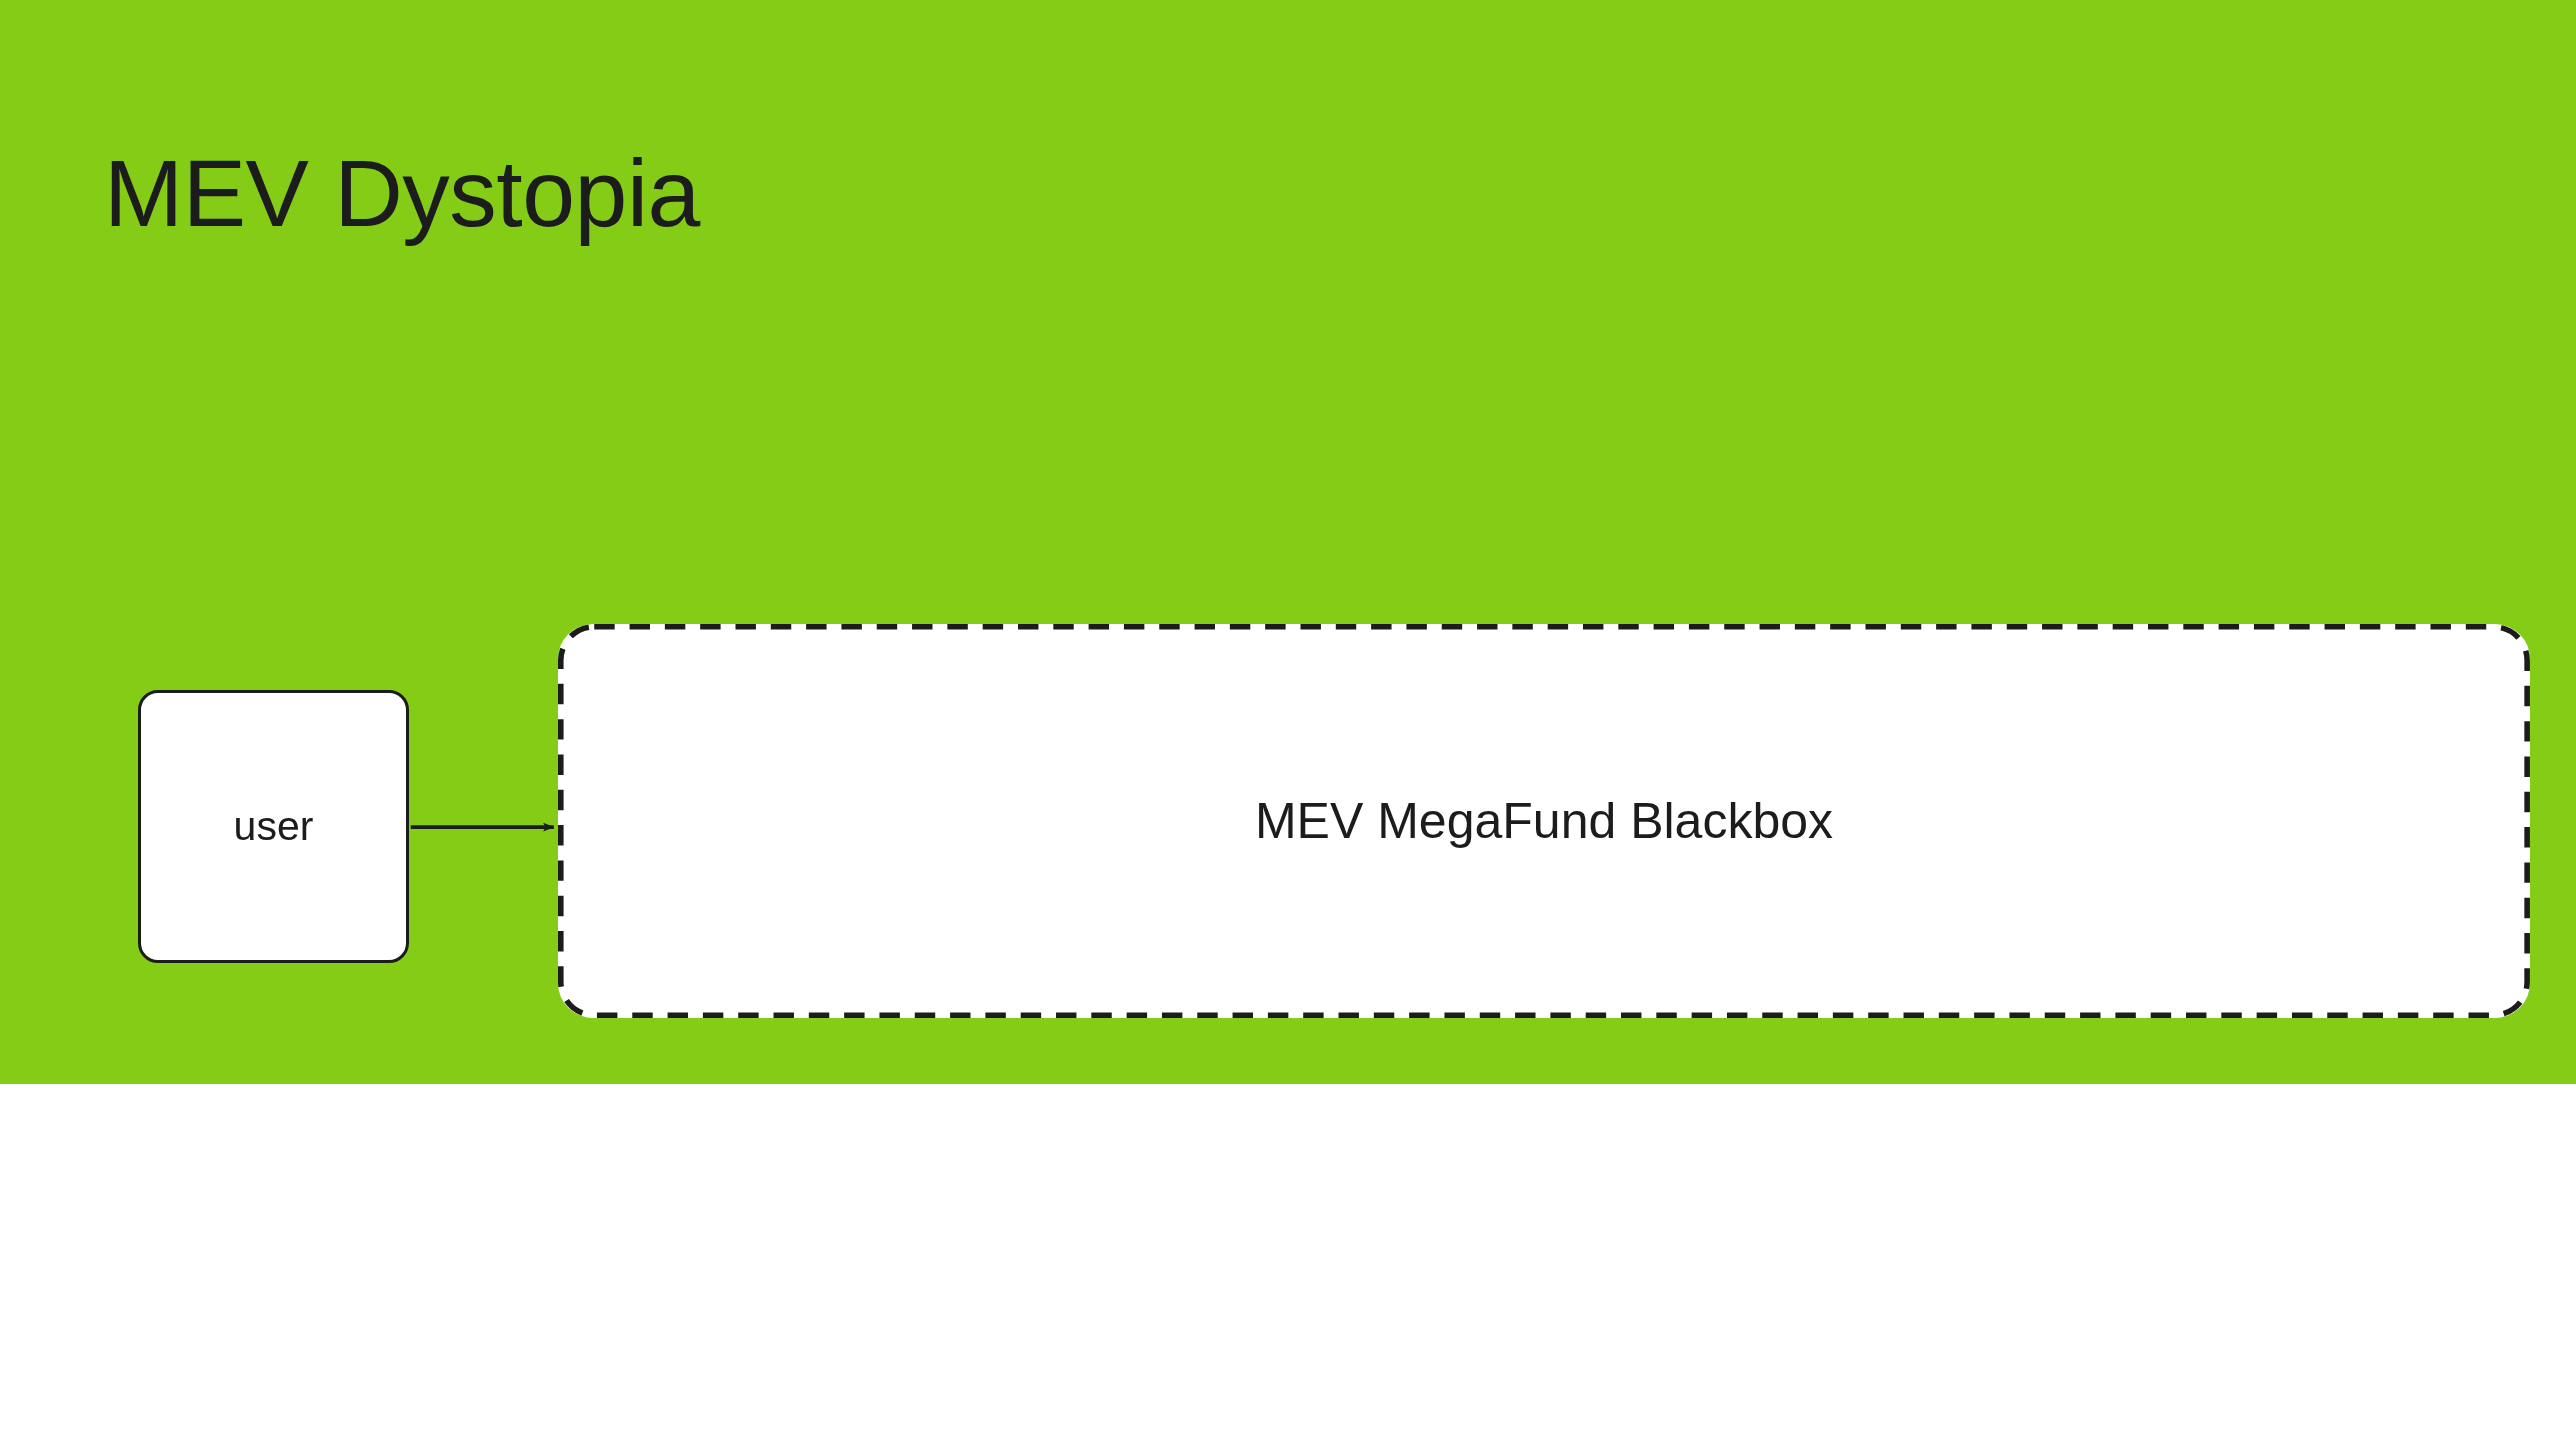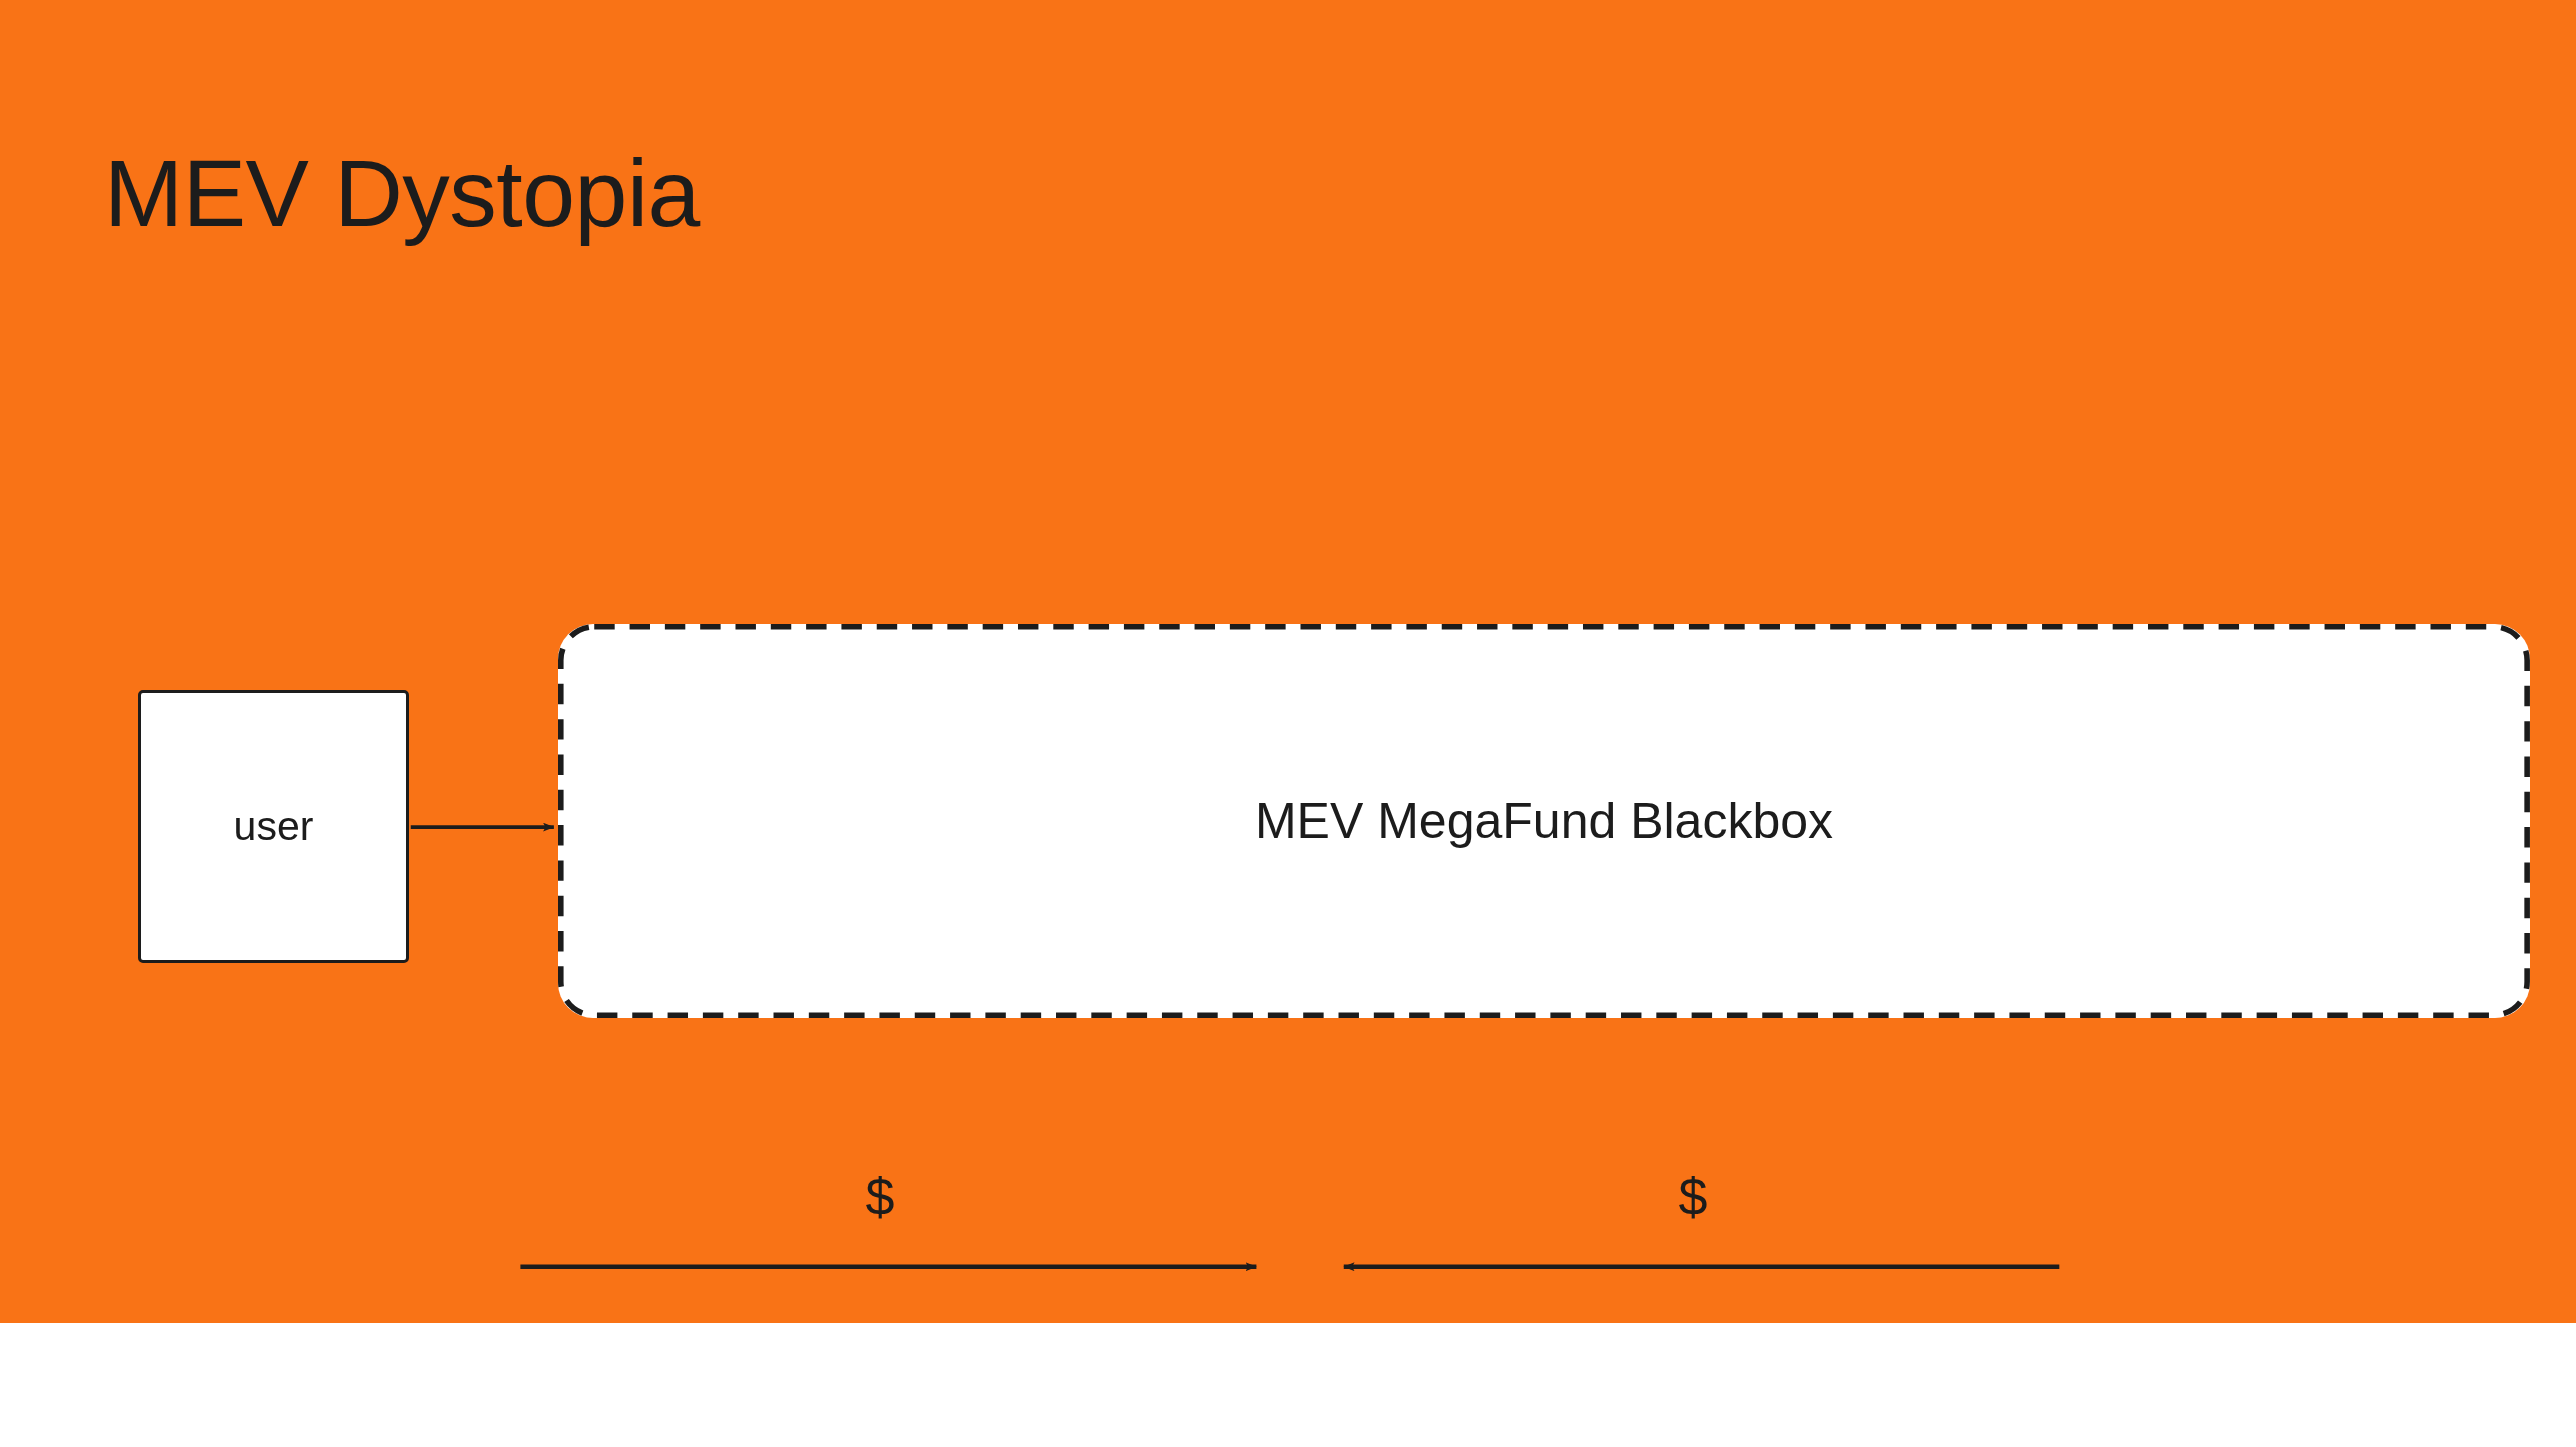--- a/index.html
+++ b/index.html
@@ -10,22 +10,22 @@
   }
   body {
     font-family: "Liberation Sans", sans-serif;
     color: #1a1a1a;
     -webkit-font-smoothing: antialiased;
   }
 
   #slide {
     position: relative;
     width: 2576px;
-    height: 1323px;
-    background: #f97316;
+    height: 1084px;
+    background: #84cc16;
     overflow: hidden;
   }
 
   
   .slide-title {
     position: absolute;
     left: 104px;
     top: 141px;
     font-size: 95px;
     font-weight: 400;
@@ -54,21 +54,21 @@
 
   
   .user-node {
     position: absolute;
     left: 138px;
     top: 690px;
     width: 271px;
     height: 273px;
     box-sizing: border-box;
     border: 3.7px solid #1c1c1c;
-    border-radius: 5px;
+    border-radius: 20px;
     background: #ffffff;
     display: flex;
     align-items: center;
     justify-content: center;
   }
   .user-node .node-label {
     font-size: 41px;
     font-weight: 400;
     color: #1c1c1c;
     line-height: 1;

